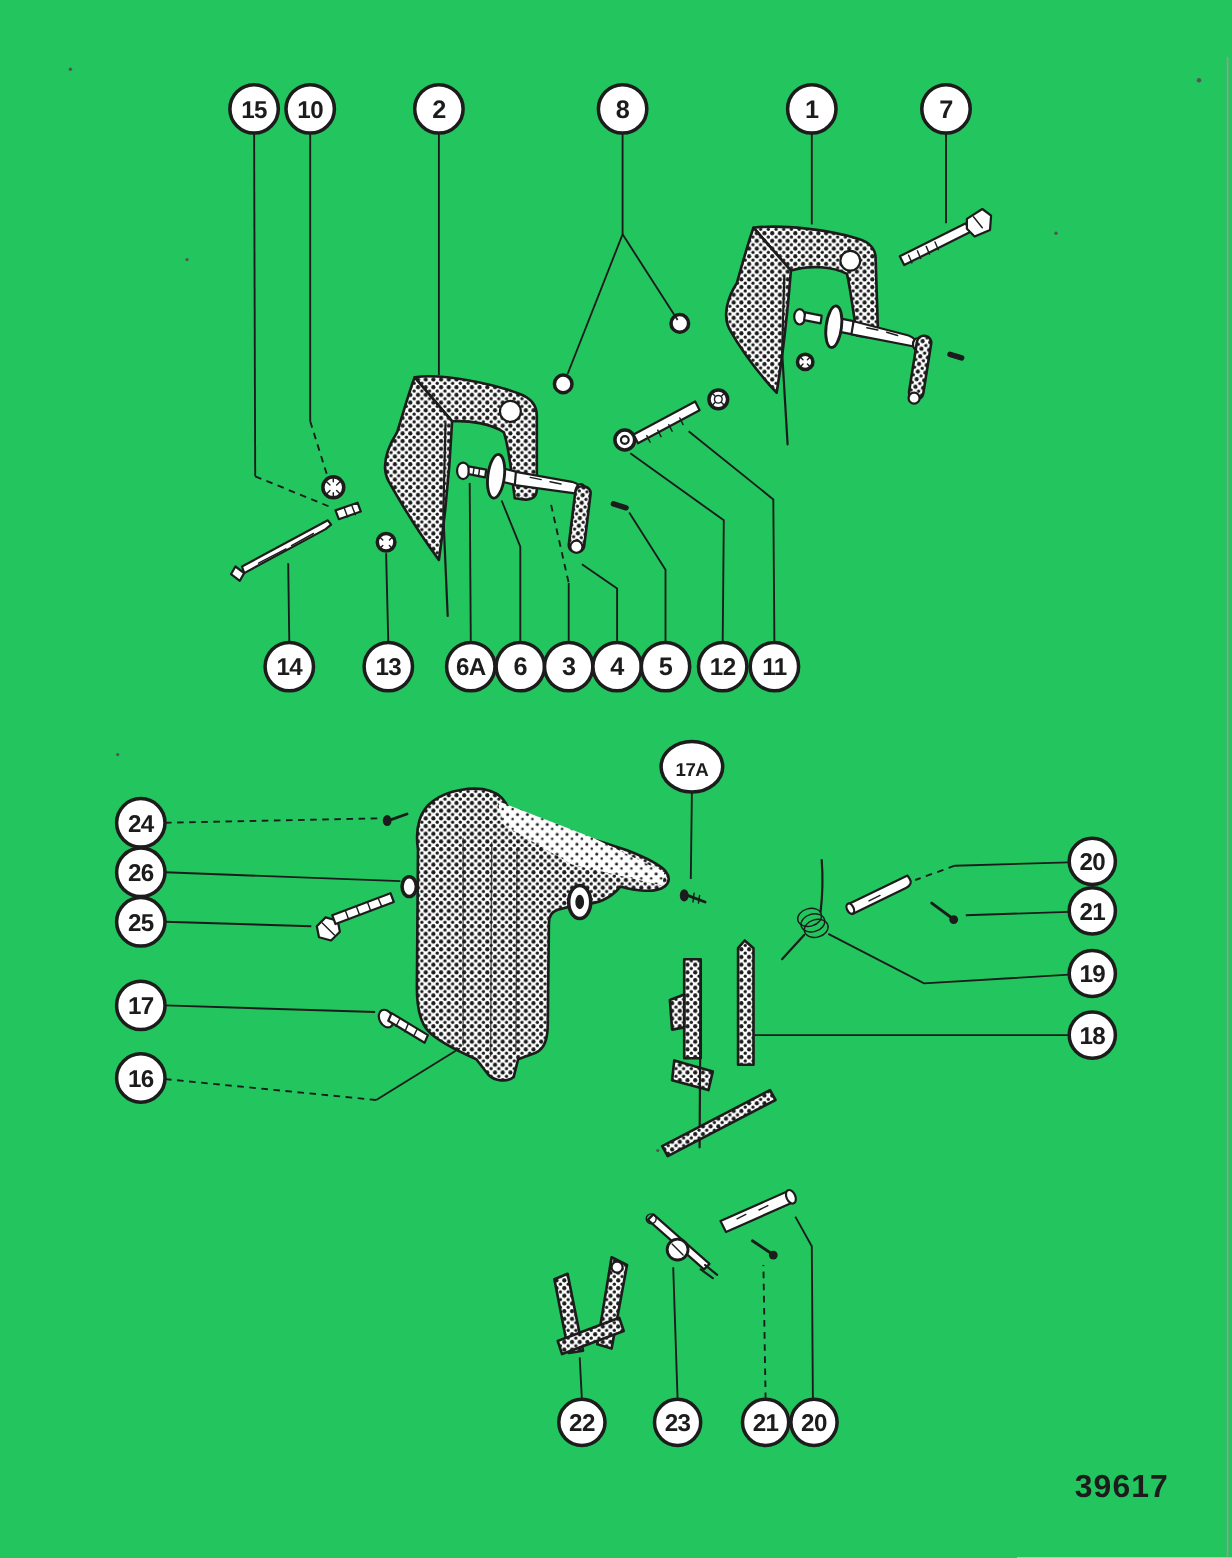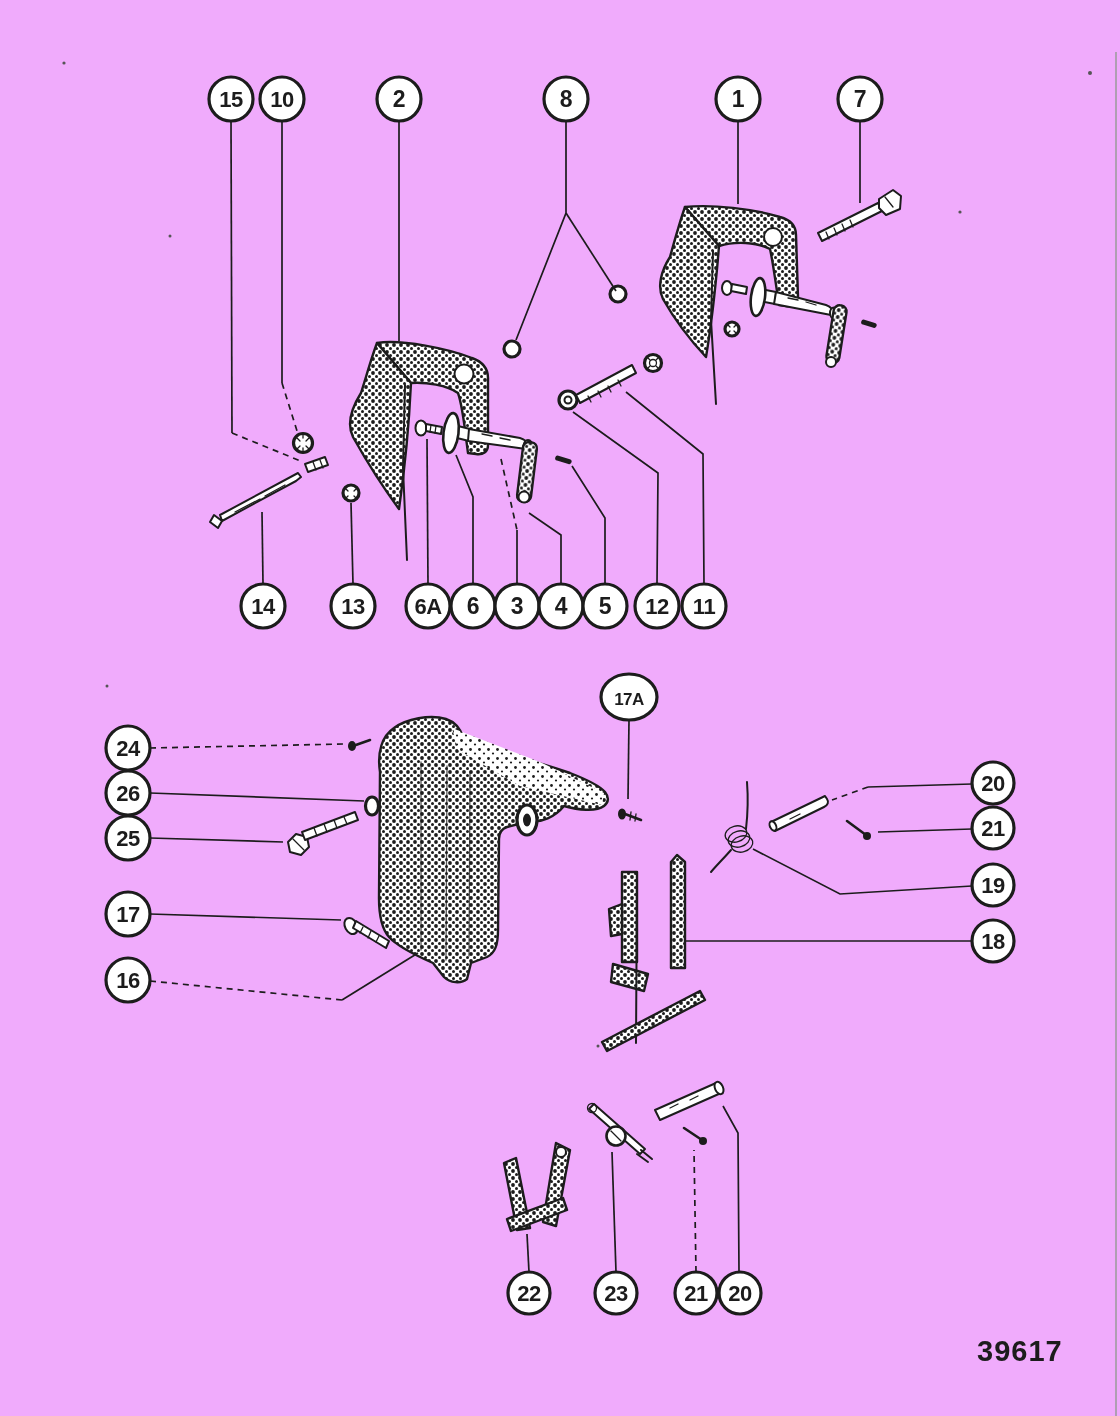--- a/index.html
+++ b/index.html
@@ -1,16 +1,16 @@
 <!DOCTYPE html>
 <html><head>
 <meta charset="utf-8">
 <style>
   html,body{margin:0;padding:0;background:#e8e8e8;}
-  .page{position:relative;width:1120px;height:1416px;background:#f0abfc;overflow:hidden;
+  .page{position:relative;width:1120px;height:1416px;background:#22c55e;overflow:hidden;
         font-family:"Liberation Sans",sans-serif;}
   svg{position:absolute;left:0;top:0;}
   .hatch{fill:url(#stip);stroke:#1c1c1c;stroke-width:2.4;stroke-linejoin:round;}
   .hatchL{fill:url(#stipLight);stroke:none;}
   .wht{fill:#fff;stroke:#1c1c1c;stroke-width:2;stroke-linejoin:round;}
   .wht25{fill:#fff;stroke:#1c1c1c;stroke-width:2.6;stroke-linejoin:round;}
   .wht3{fill:#fff;stroke:#1c1c1c;stroke-width:3.2;}
   .ln{fill:none;stroke:#1c1c1c;stroke-width:2;stroke-linecap:round;}
   .ln25{fill:none;stroke:#1c1c1c;stroke-width:2.6;stroke-linecap:round;}
   .thin{fill:none;stroke:#1c1c1c;stroke-width:1.3;stroke-linecap:round;}

